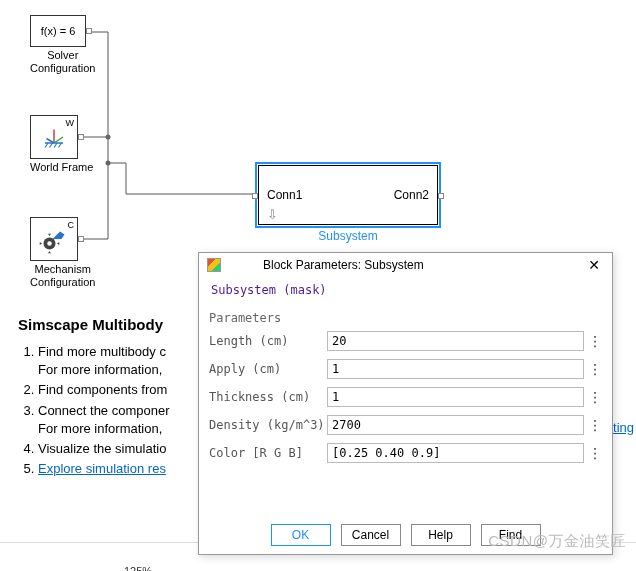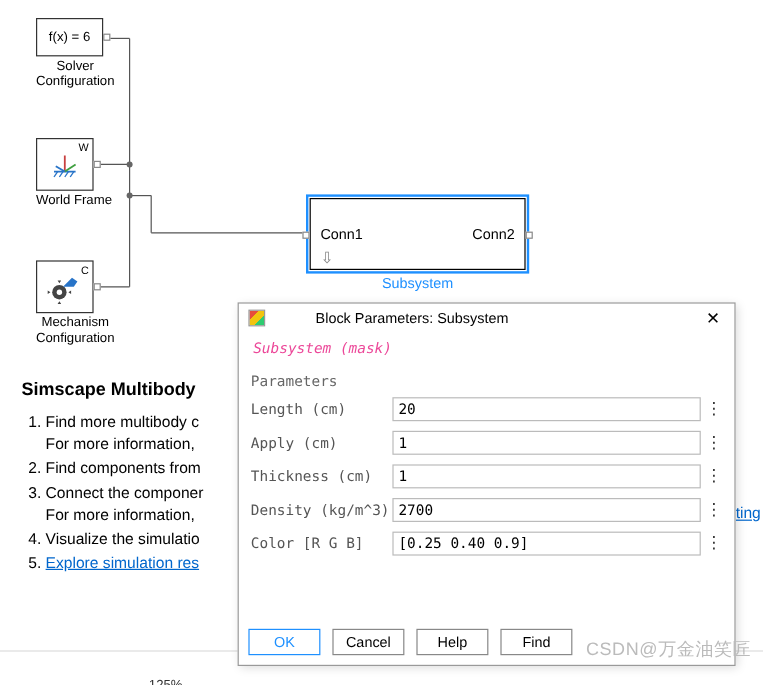--- a/index.html
+++ b/index.html
@@ -46,27 +46,27 @@
     .link { color: #0066cc; text-decoration: underline; cursor: pointer; margin-top: 18px; }
     .link-far { position: absolute; right: 2px; top: 420px; color: #0066cc; text-decoration: underline; font-size: 13px; }
     .zoom { position: absolute; left: 124px; bottom: -6px; font-size: 11px; color: #333; }
     
     .dialog { position: absolute; top: 252px; left: 198px; width: 415px; height: 303px; background: #fff; border: 1px solid #999; box-shadow: 2px 2px 8px rgba(0,0,0,0.15); display: flex; flex-direction: column; }
     .dialog-title { display: flex; align-items: center; padding: 4px 8px; font-size: 12px; }
     .dialog-title-icon { width: 14px; height: 14px; margin-right: 6px; background: linear-gradient(135deg,#e74c3c 0 33%,#f1c40f 33% 66%,#2ecc71 66%); border: 1px solid #999; }
     .dialog-title-text { flex: 1; margin-left: 36px; }
     .close-btn { font-size: 14px; cursor: pointer; padding: 0 4px; }
     .dialog-body { flex: 1; padding: 4px 10px; font-family: "SimSun", monospace; font-size: 12px; color: #333; }
-    .mask-label { margin: 2px 0 14px 2px; color: #ec4899; font-style: italic; }
+    .mask-label { margin: 2px 0 14px 2px; color: #4c1d95; }
     .param-header { margin-bottom: 6px; color: #666; }
     .param-row { display: flex; align-items: center; margin-bottom: 8px; }
     .param-label { width: 118px; color: #555; }
     .param-input { flex: 1; height: 18px; border: 1px solid #bbb; padding: 9px 4px; font-family: "SimSun", monospace; font-size: 12px; background: #fff; }
     .param-more { width: 14px; text-align: center; color: #333; margin-left: 4px; cursor: pointer; font-size: 14px; line-height: 10px; }
-    .dialog-buttons { display: flex; gap: 10px; padding: 8px; border-top: 1px solid transparent; }
+    .dialog-buttons { display: flex; justify-content: center; gap: 10px; padding: 8px; border-top: 1px solid transparent; }
     .dlg-btn { min-width: 60px; height: 22px; border: 1px solid #888; background: #fff; font-size: 12px; cursor: pointer; }
     .dlg-btn.ok { border-color: #1e90ff; color: #1e90ff; }
     
     .watermark { position: absolute; right: 10px; bottom: 20px; color: #bbb; font-size: 15px; font-family: sans-serif; pointer-events: none; letter-spacing: 0.5px; }
     .bottom-line { position: absolute; left: 0; right: 0; bottom: 28px; height: 1px; background: #ddd; }
   </style>
 </head>
 <body>
 
 <div class="canvas">

